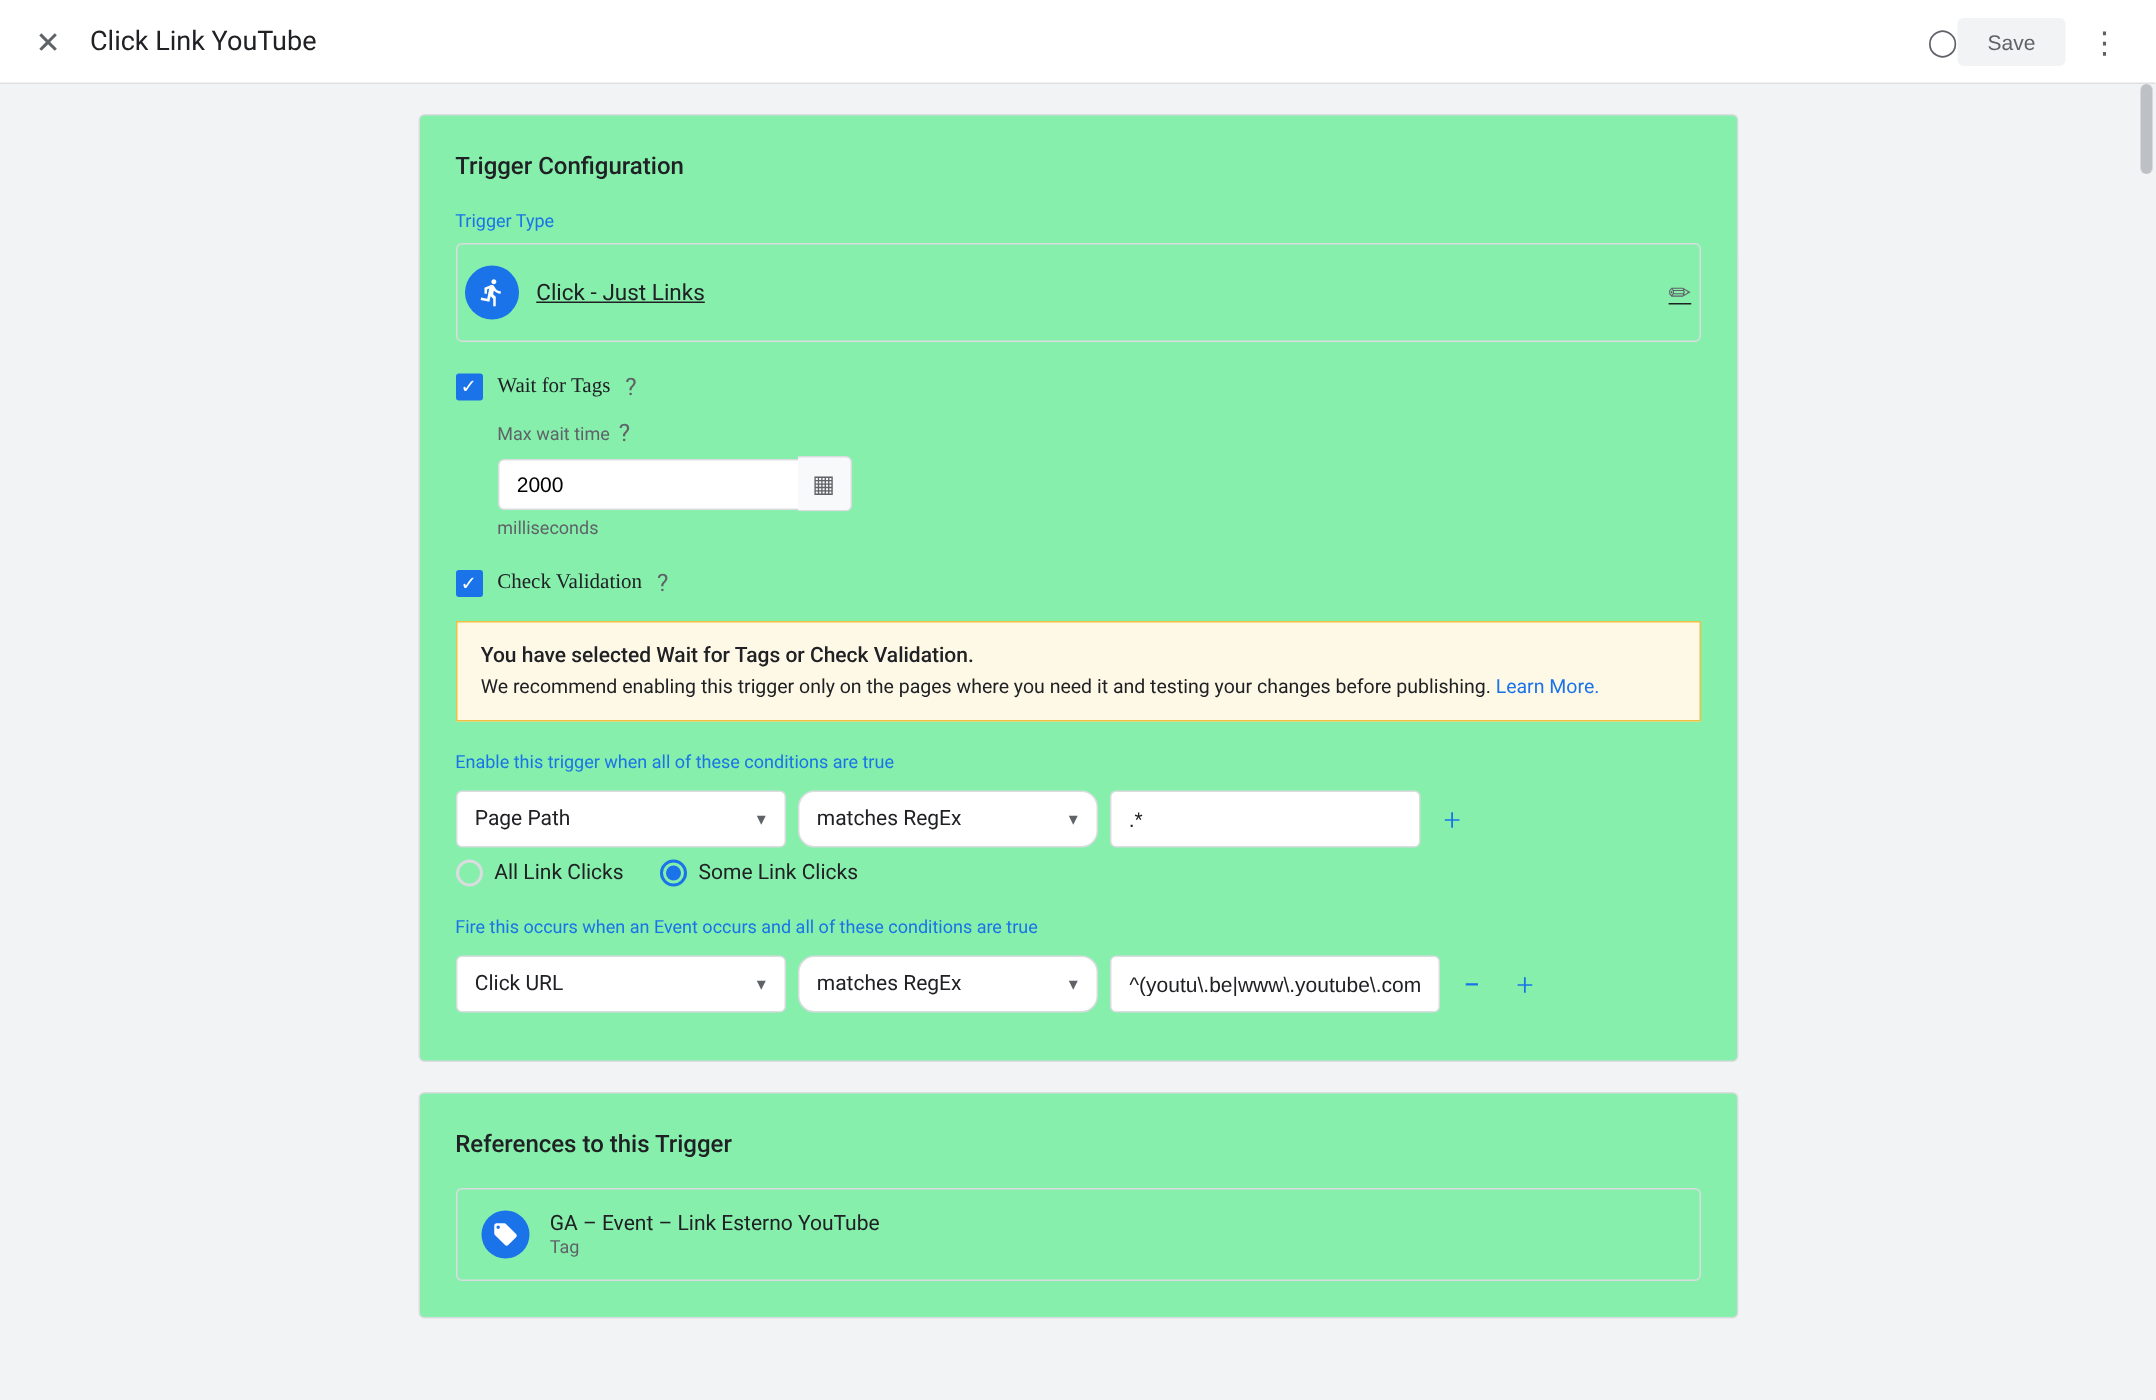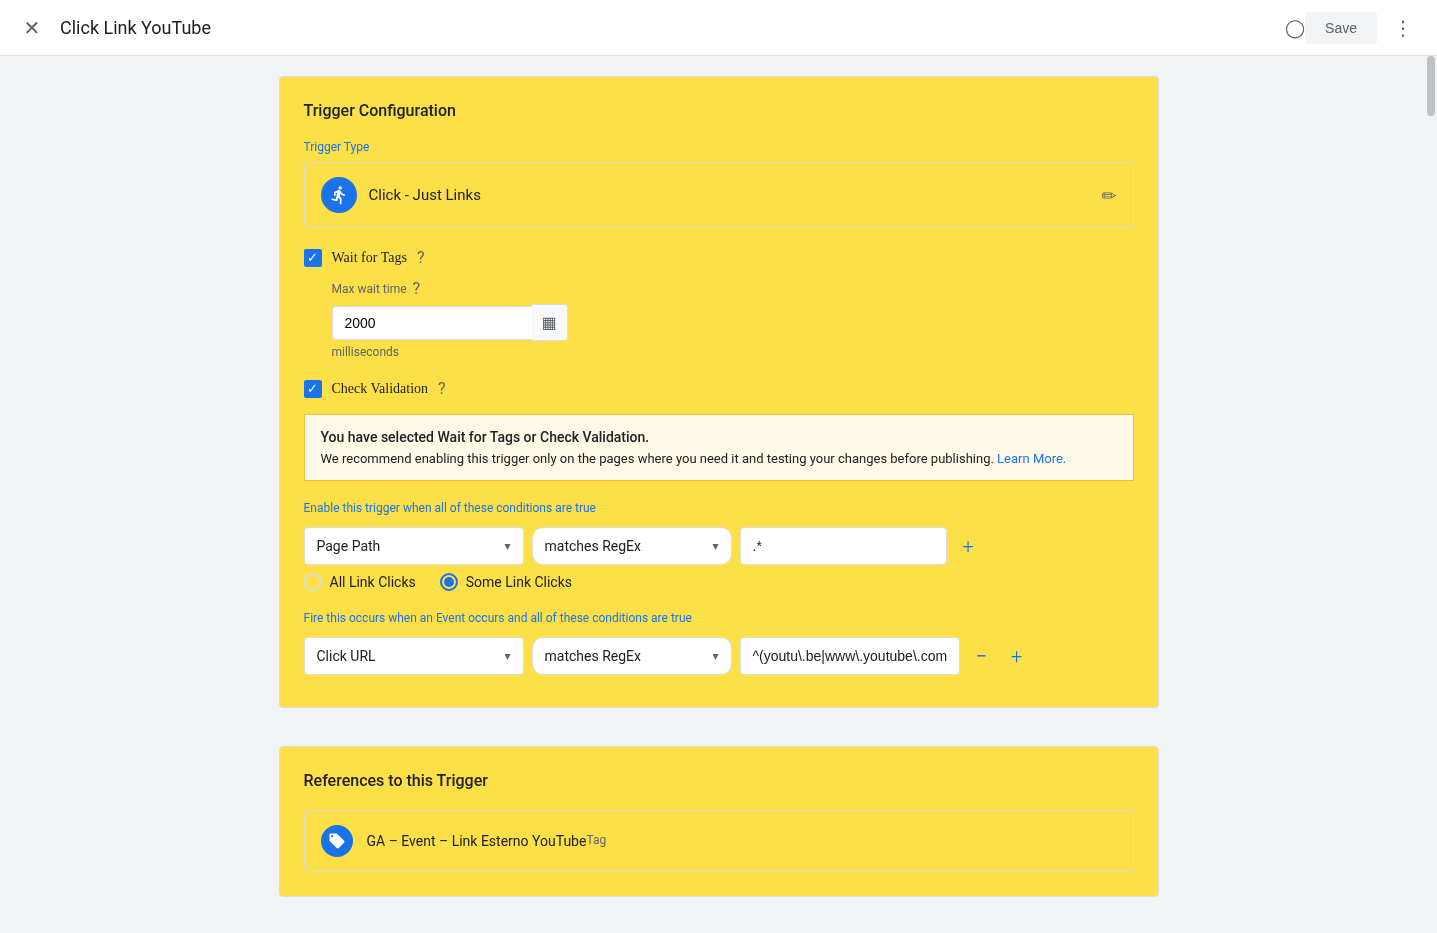--- a/index.html
+++ b/index.html
@@ -70,26 +70,26 @@
       padding: 20px 0;
       overflow-y: auto;
       height: calc(933px - 56px);
       display: flex;
       flex-direction: column;
       align-items: center;
     }
 
     
     .card {
-      background: #fde047;
+      background: #86efac;
       border-radius: 4px;
       border: 1px solid #dadce0;
       width: 880px;
       padding: 24px;
-      margin-bottom: 38px;
+      margin-bottom: 20px;
     }
 
     .card-title {
       font-size: 16px;
       font-weight: 500;
       color: #202124;
       margin-bottom: 20px;
     }
 
     
@@ -97,22 +97,23 @@
       font-size: 12px;
       color: #1a73e8;
       margin-bottom: 8px;
     }
 
     .trigger-type-row {
       display: flex;
       align-items: center;
       border: 1px solid #dadce0;
       border-radius: 4px;
-      padding: 14px 16px;
+      padding: 14px 5px;
       justify-content: space-between;
+      text-decoration: underline;
     }
     .trigger-type-left {
       display: flex;
       align-items: center;
       gap: 12px;
     }
     .trigger-icon-circle {
       width: 36px;
       height: 36px;
       background: #1a73e8;
@@ -343,21 +344,21 @@
       height: 32px;
       background: #1a73e8;
       border-radius: 50%;
       display: flex;
       align-items: center;
       justify-content: center;
       color: #fff;
       font-size: 16px;
       flex-shrink: 0;
     }
-    .ref-info { display: flex; flex-direction: row; }
+    .ref-info { display: flex; flex-direction: column; }
     .ref-name { font-size: 14px; color: #202124; }
     .ref-type { font-size: 12px; color: #5f6368; }
 
     
     .scrollbar-area {
       position: fixed;
       right: 0;
       top: 56px;
       width: 12px;
       height: calc(933px - 56px);

